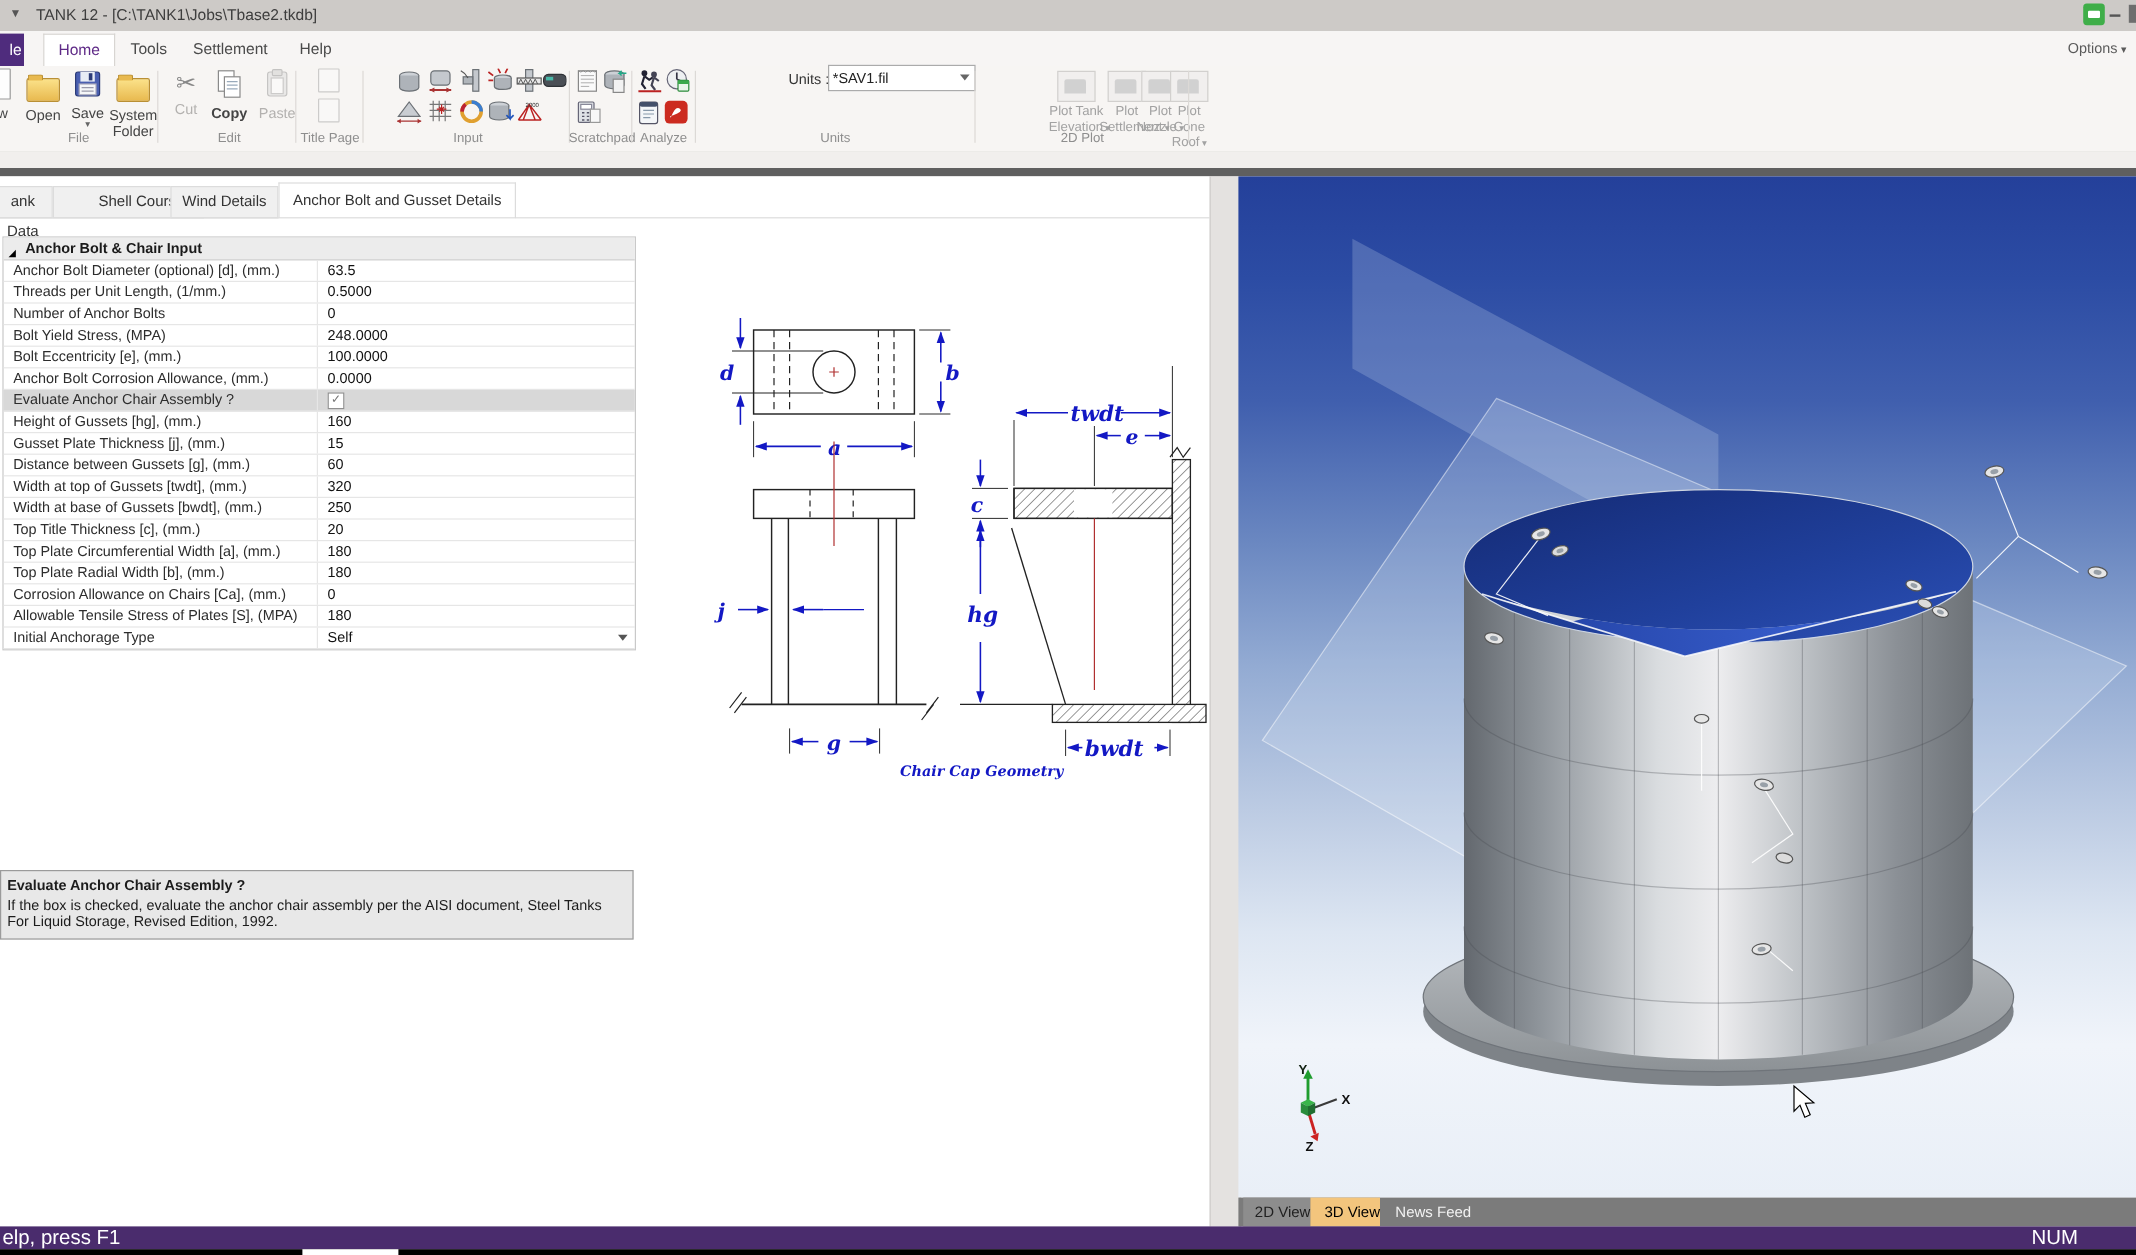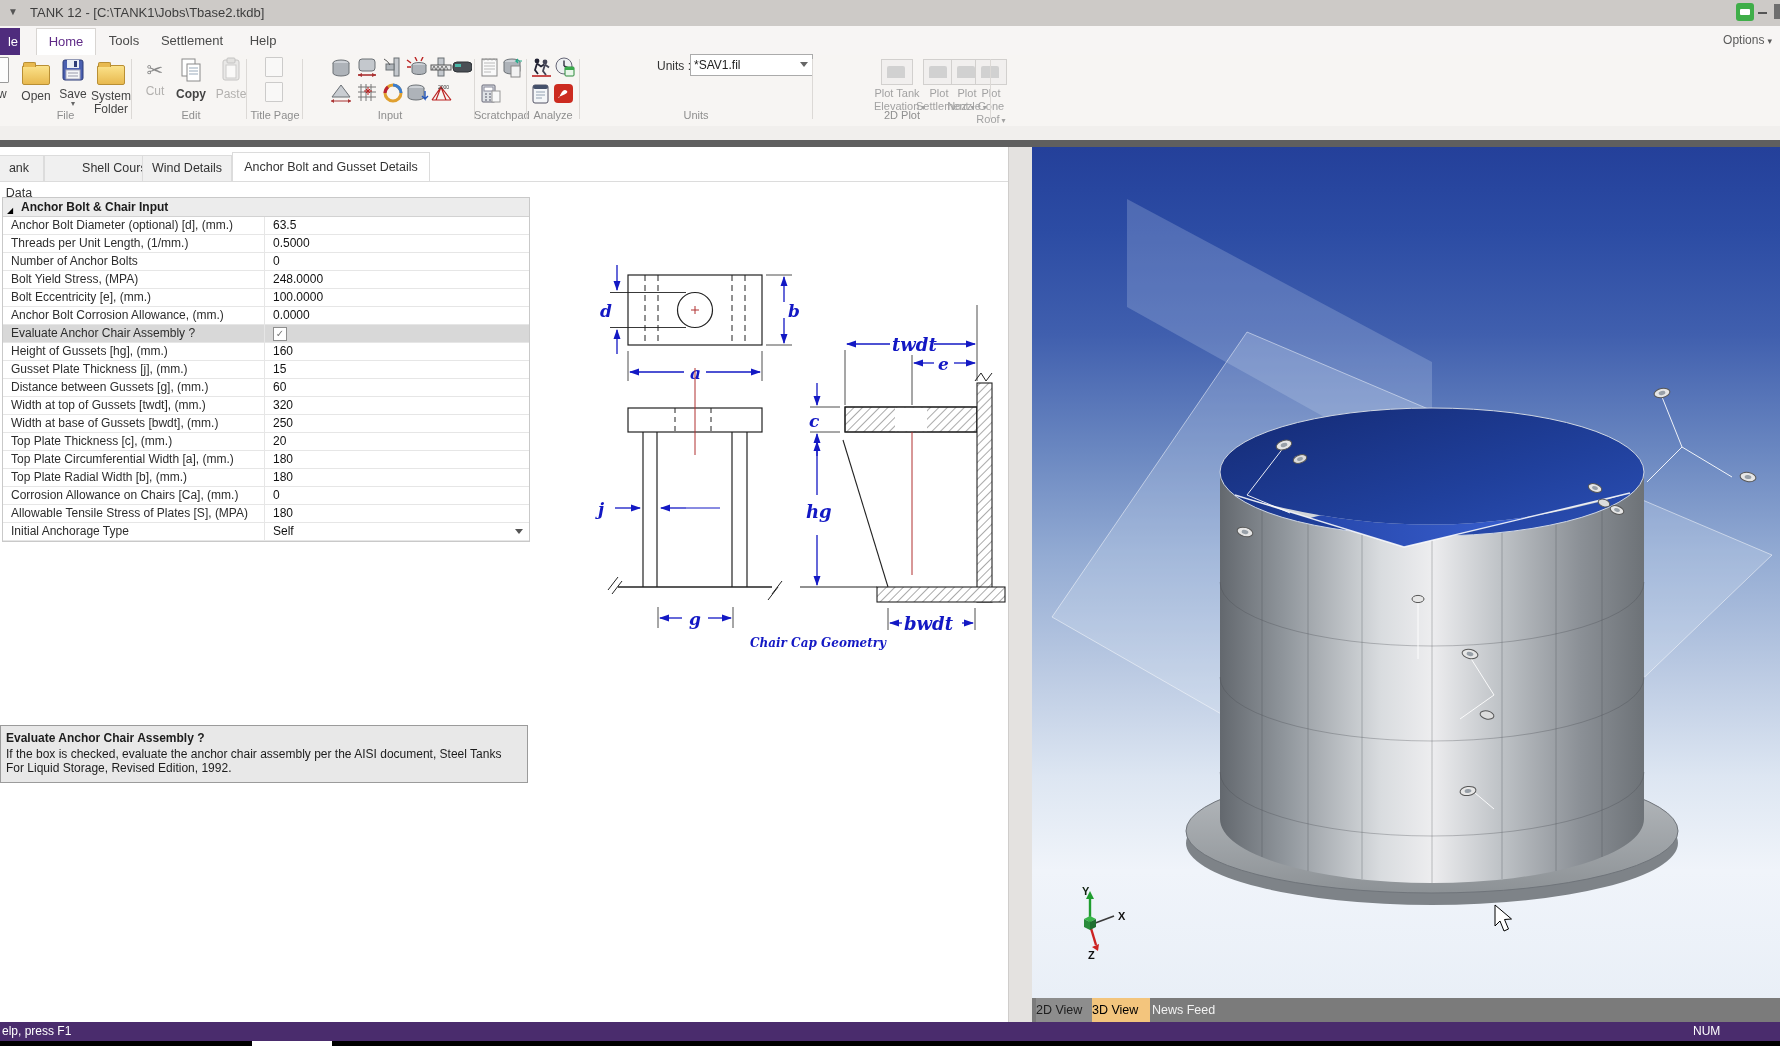--- a/index.html
+++ b/index.html
@@ -65,26 +65,26 @@
   
   #helpbox{position:absolute;left:0px;top:578px;width:528px;height:58px;background:#e8e8e8;border:1px solid #9b9b9b;
            font-size:12px;color:#1c1c1c;padding:5px 9px;box-sizing:border-box;}
   #helpbox .ht{font-weight:bold;margin-left:-4px;}
   #helpbox .hb{margin-left:-4px;margin-top:2px;line-height:14px;}
   
   #splitter{left:1008px;top:147px;width:24px;height:875px;background:#e4e2e0;border-left:1px solid #cfcdcb;border-right:1px solid #b8b6b4;}
   #viewport{left:1032px;top:147px;width:748px;height:851px;
      background:linear-gradient(180deg,#24409a 0%,#2c4ca4 10%,#405fae 22%,#6b88c1 36%,#93abd3 48%,#bccbe3 62%,#dde6f2 74%,#f0f4fa 85%,#e9eff7 100%);}
   #vtabs{left:1032px;top:998px;width:748px;height:24px;background:#7b7b7b;font-size:12.5px;line-height:24px;color:#efefef;}
-  #vtabs .vt{position:absolute;top:0;height:24px;text-align:left;}
+  #vtabs .vt{position:absolute;top:0;height:24px;text-align:right;}
   .vt-2d{left:4px;width:56px;color:#202020;background:#8d8d8d;}
   .vt-3d{left:60px;width:58px;color:#000;background:#f3c57d;}
   .vt-news{left:120px;width:74px;color:#f2f2f2;}
   
-  #statusbar{left:0;top:1022px;width:1780px;height:19px;background:#4a2c6d;color:#fff;font-size:12px;line-height:19px;}
+  #statusbar{left:0;top:1022px;width:1780px;height:19px;background:#4a2c6d;color:#fff;font-size:17px;line-height:19px;}
   #statusbar .sl{position:absolute;left:2px;top:0;}
   #statusbar .sr{position:absolute;left:1693px;top:0;}
   #blackstrip{left:0;top:1041px;width:1780px;height:5px;background:#000;}
   #whitenotch{left:252px;top:1041px;width:80px;height:5px;background:#fff;}
   
   .cssico{display:inline-block;position:relative;}
   .fold{width:26px;height:18px;background:linear-gradient(#fbe28a,#e8b94f);border:1px solid #b98f34;border-radius:2px;margin-top:8px;}
   .fold:before{content:"";position:absolute;left:0;top:-4px;width:11px;height:4px;background:#e8b94f;border:1px solid #b98f34;border-bottom:none;border-radius:2px 2px 0 0;}
   .page{width:18px;height:24px;background:#fdfdfd;border:1px solid #9a9a9a;border-radius:1px;}
   svg text{font-family:"Liberation Sans",sans-serif;}
@@ -388,21 +388,21 @@
           <span class="gl">Width at top of Gussets [twdt], (mm.)</span>
           <span class="vline"></span>
           <span class="gv">320</span>
         </div>
       <div class="grow">
           <span class="gl">Width at base of Gussets [bwdt], (mm.)</span>
           <span class="vline"></span>
           <span class="gv">250</span>
         </div>
       <div class="grow">
-          <span class="gl">Top Plate Thickness [c], (mm.)</span>
+          <span class="gl">Top Title Thickness [c], (mm.)</span>
           <span class="vline"></span>
           <span class="gv">20</span>
         </div>
       <div class="grow">
           <span class="gl">Top Plate Circumferential Width [a], (mm.)</span>
           <span class="vline"></span>
           <span class="gv">180</span>
         </div>
       <div class="grow">
           <span class="gl">Top Plate Radial Width [b], (mm.)</span>

